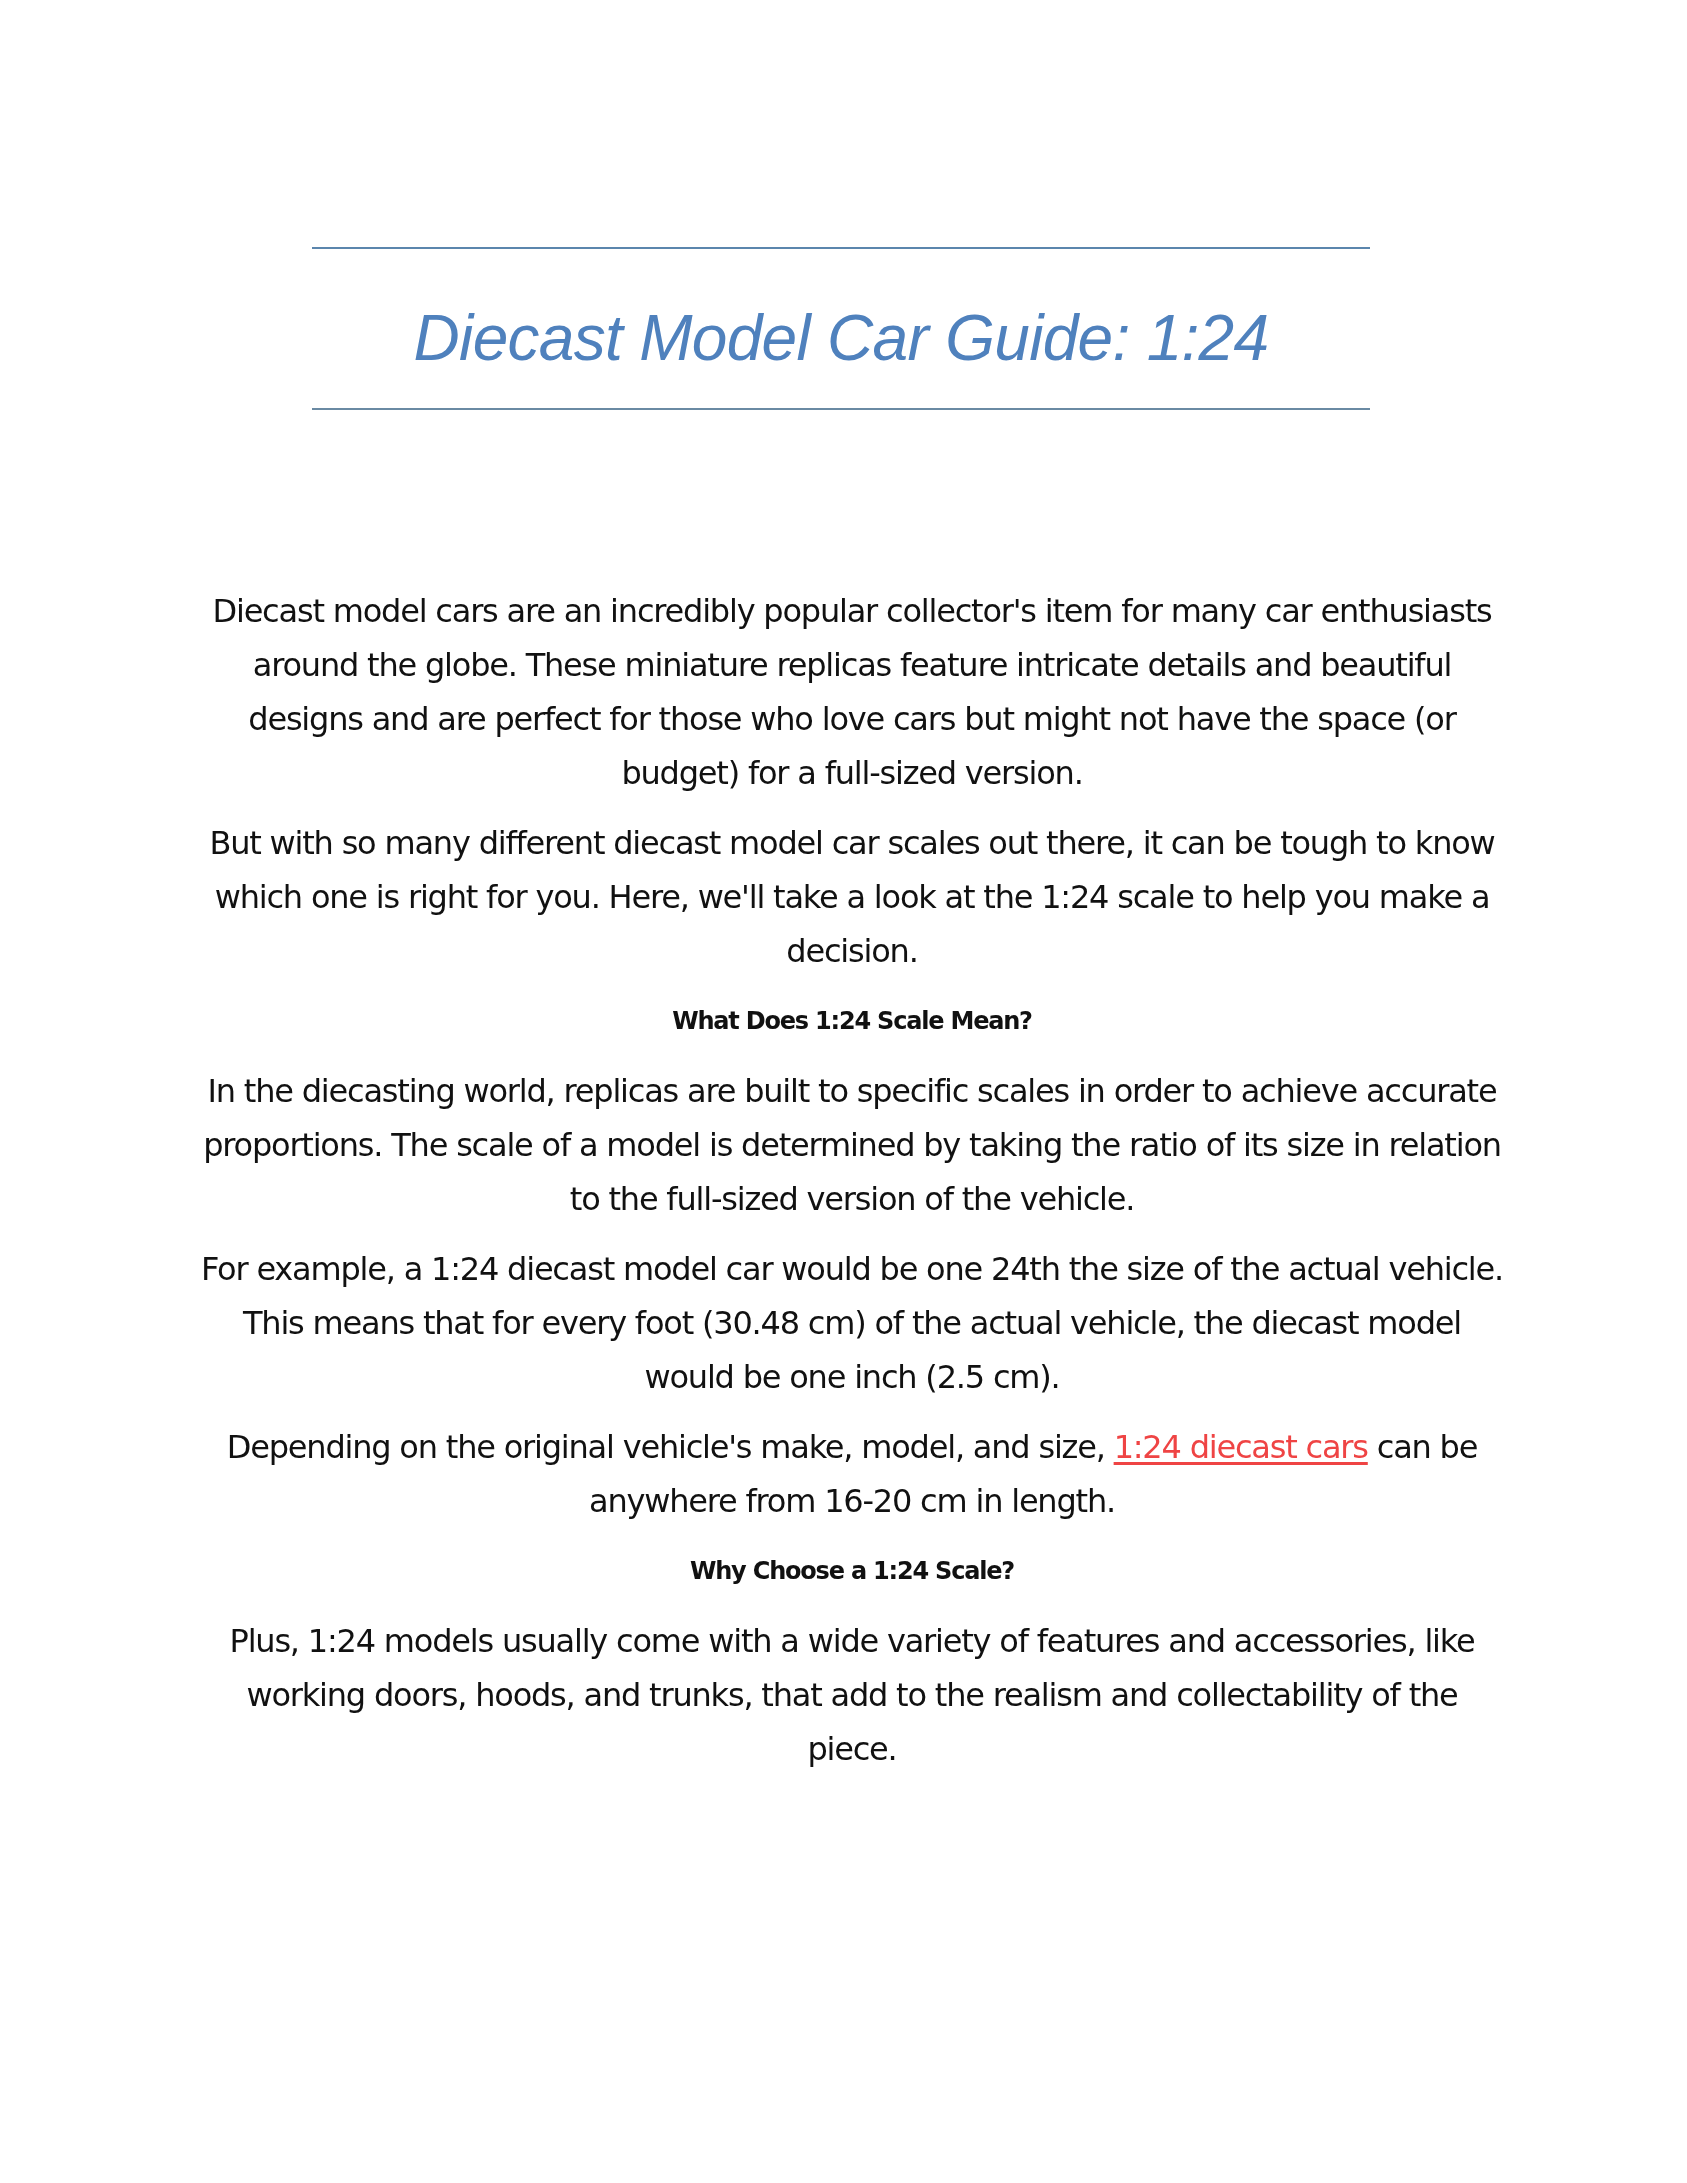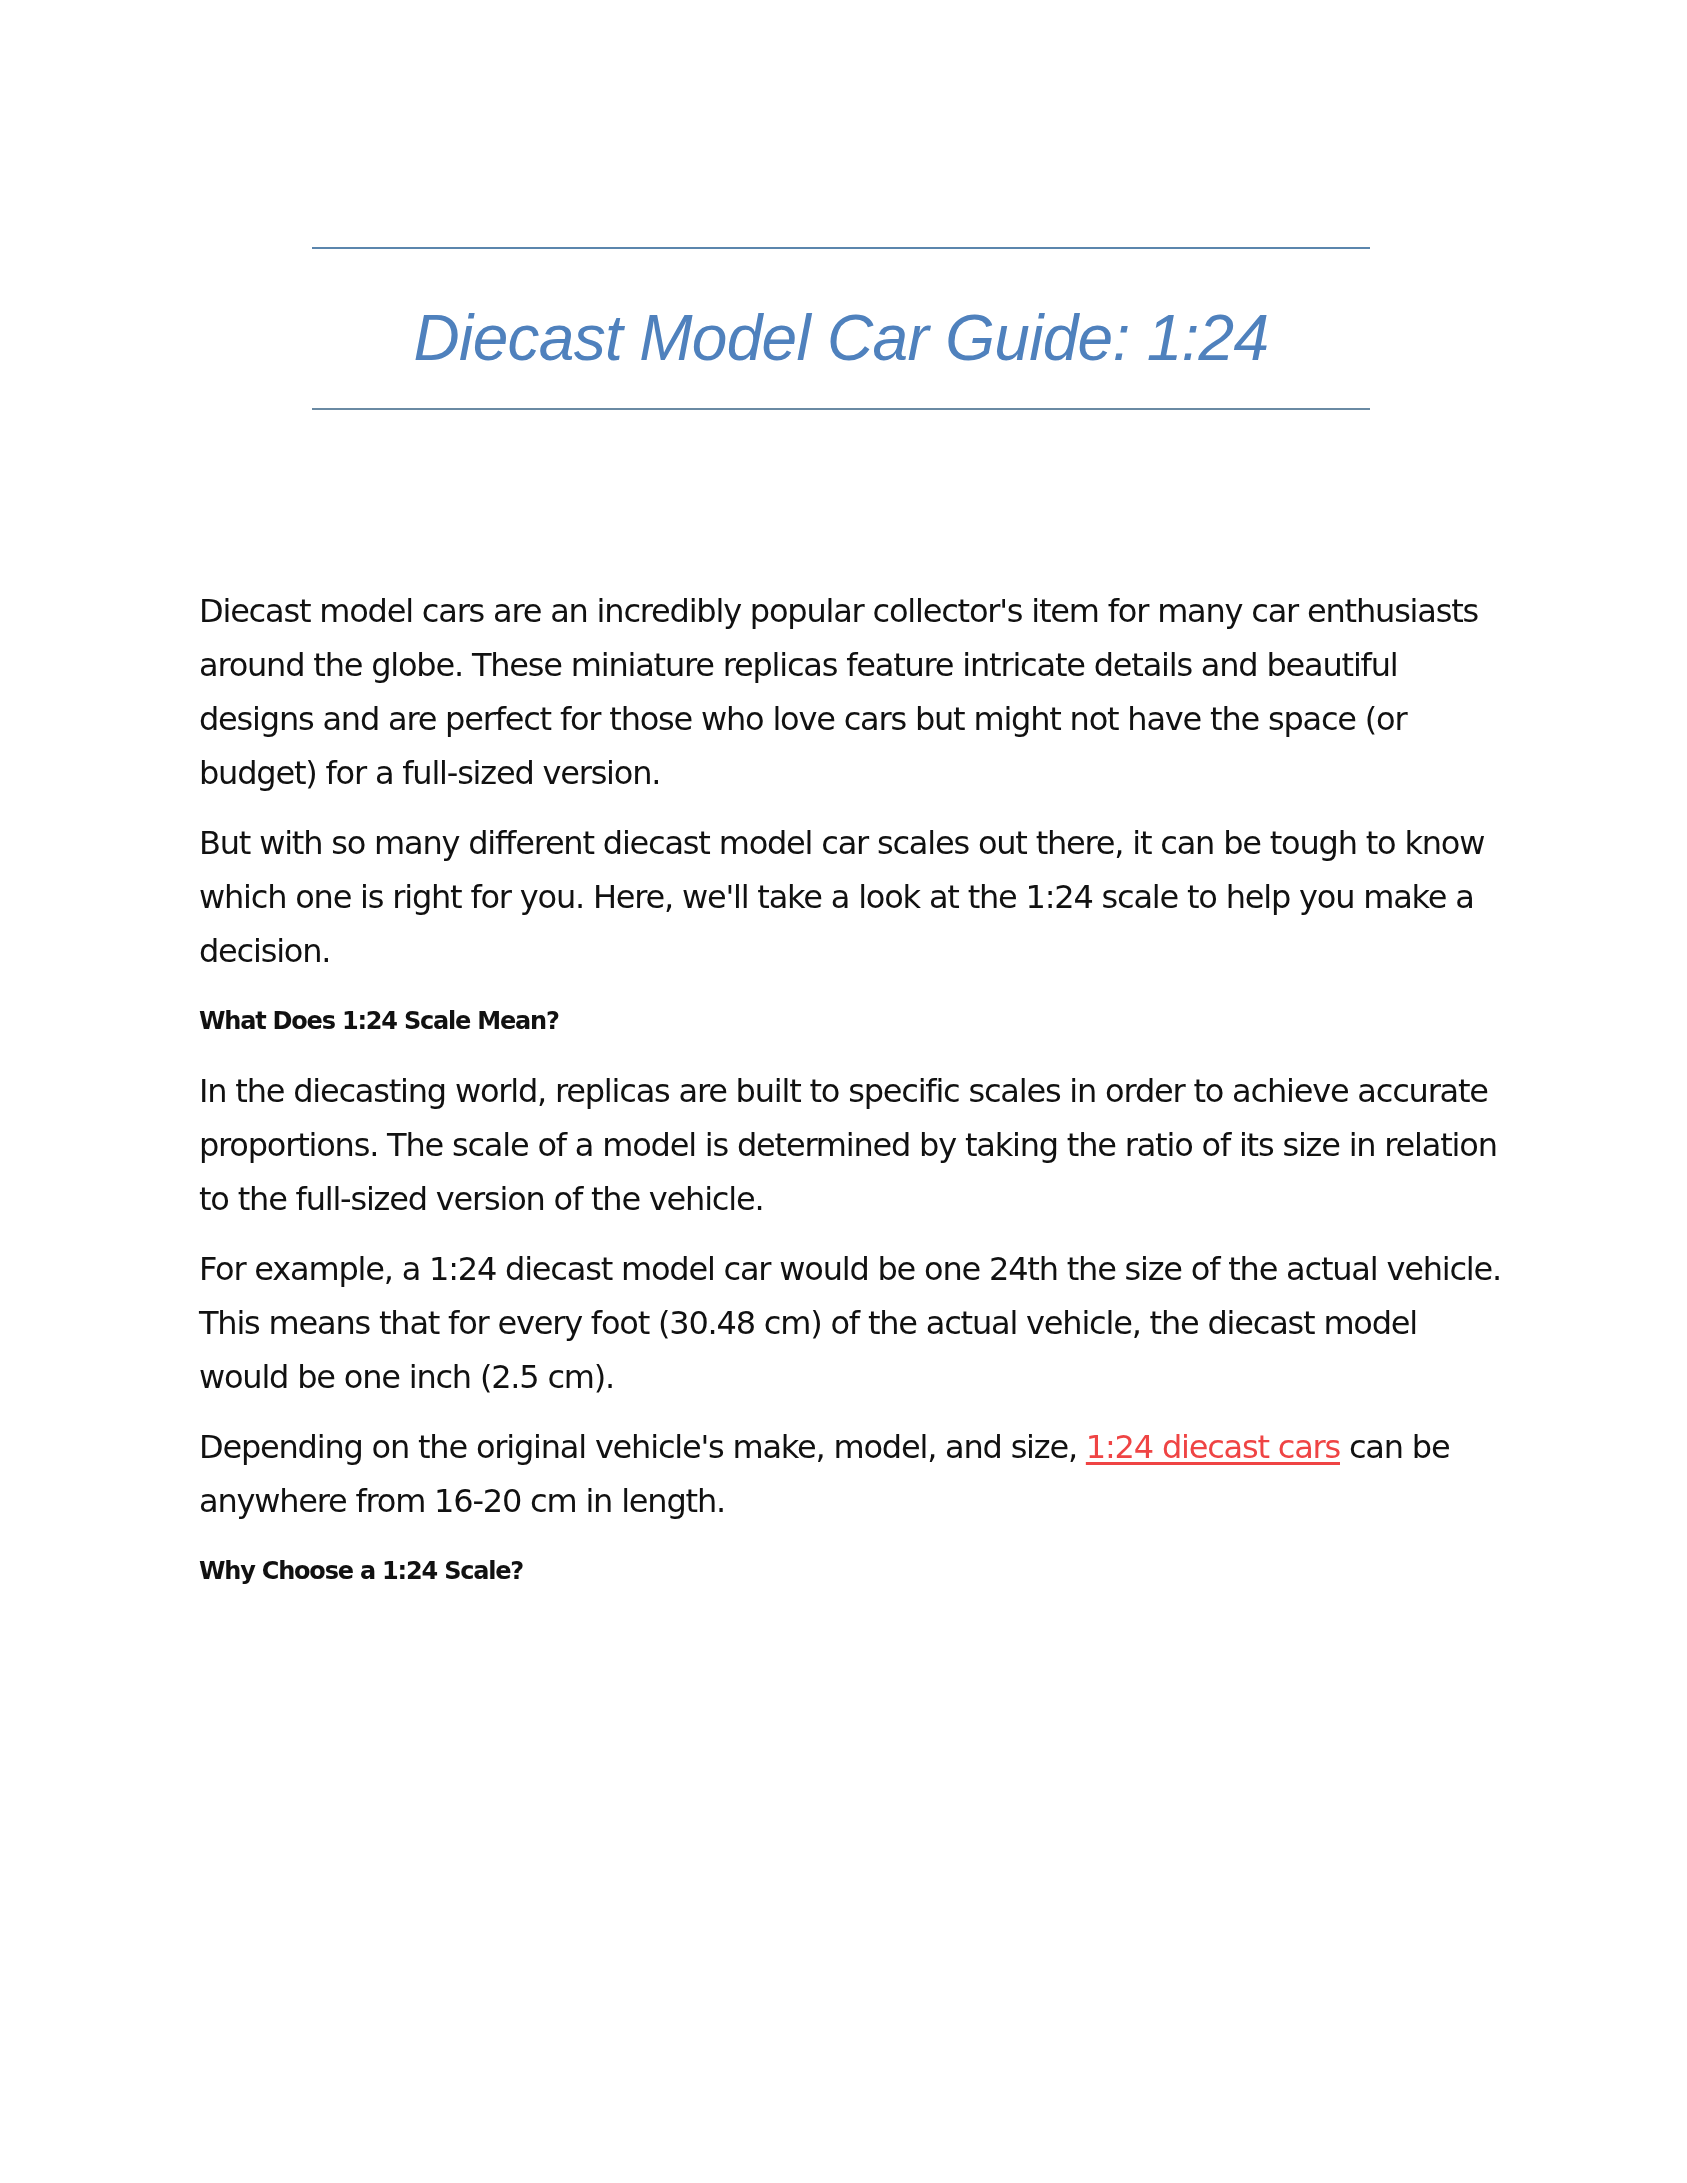--- a/index.html
+++ b/index.html
@@ -54,20 +54,21 @@
   .content {
     position: absolute;
     left: 199px;
     top: 584px;
     width: 1306px;
     color: #111111;
     font-family: "DejaVu Sans", "Liberation Sans", sans-serif;
     font-size: 32px;
     line-height: 54px;
     letter-spacing: -1.2px;
+    text-align: center;
   }
   .content p {
     margin: 0 0 16px 0;
   }
   .content h2 {
     margin: 0 0 16px 0;
     font-size: 24px;
     font-weight: bold;
     line-height: 54px;
   }
@@ -94,16 +95,17 @@
 
     <p>Diecast model cars are an incredibly popular collector's item for many car enthusiasts around the globe. These miniature replicas feature intricate details and beautiful designs and are perfect for those who love cars but might not have the space (or budget) for a full-sized version.</p>
     <p>But with so many different diecast model car scales out there, it can be tough to know which one is right for you. Here, we'll take a look at the 1:24 scale to help you make a decision.</p>
 
     <h2>What Does 1:24 Scale Mean?</h2>
     <p>In the diecasting world, replicas are built to specific scales in order to achieve accurate proportions. The scale of a model is determined by taking the ratio of its size in relation to the full-sized version of the vehicle.</p>
     <p>For example, a 1:24 diecast model car would be one 24th the size of the actual vehicle. This means that for every foot (30.48 cm) of the actual vehicle, the diecast model would be one inch (2.5 cm).</p>
     <p><span>Depending on the original vehicle's make, model, and size, </span><a>1:24 diecast cars</a><span> can be anywhere from 16-20 cm in length.</span></p>
 
     <h2>Why Choose a 1:24 Scale?</h2>
+    <p>Plus, 1:24 models usually come with a wide variety of features and accessories, like working doors, hoods, and trunks, that add to the realism and collectability of the piece.</p>
 
   </div>
 </div>
 
 
 </body></html>

